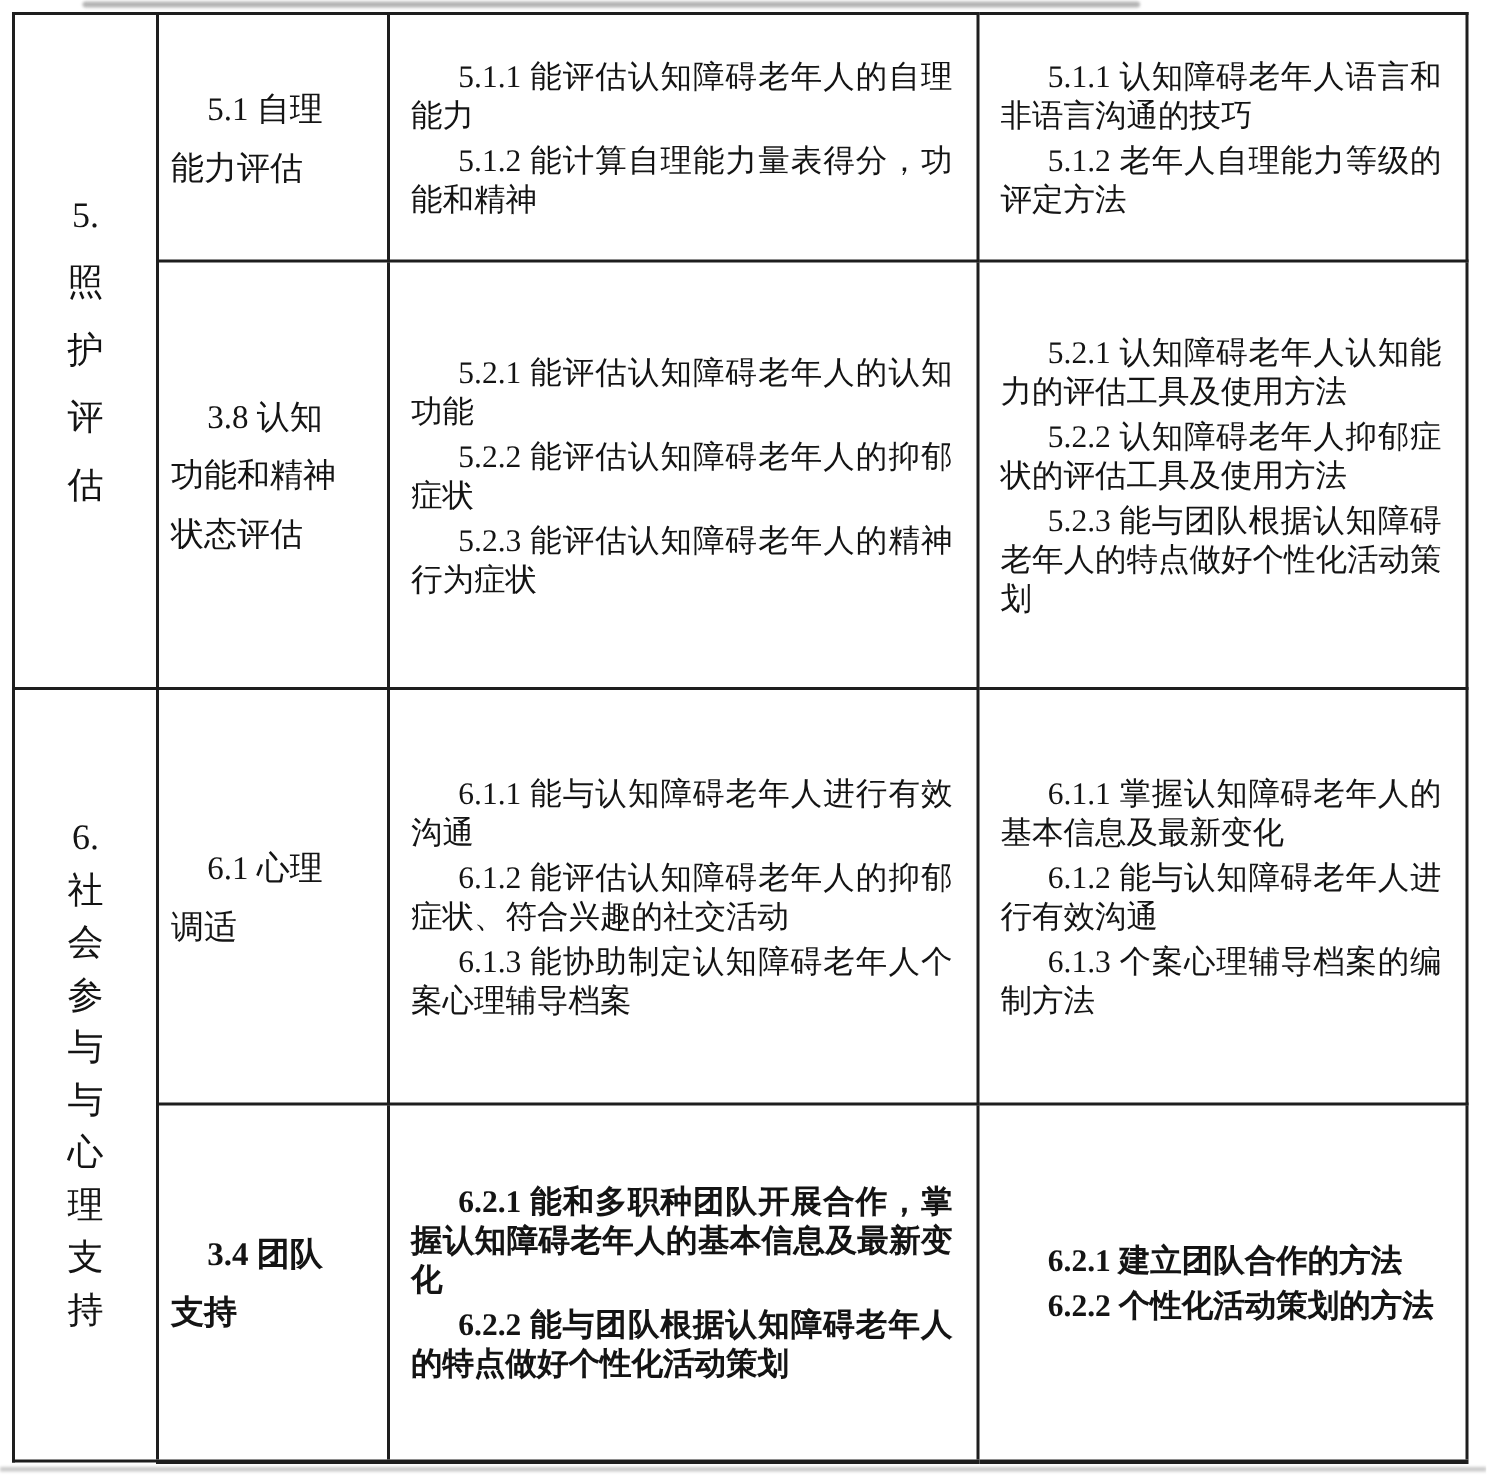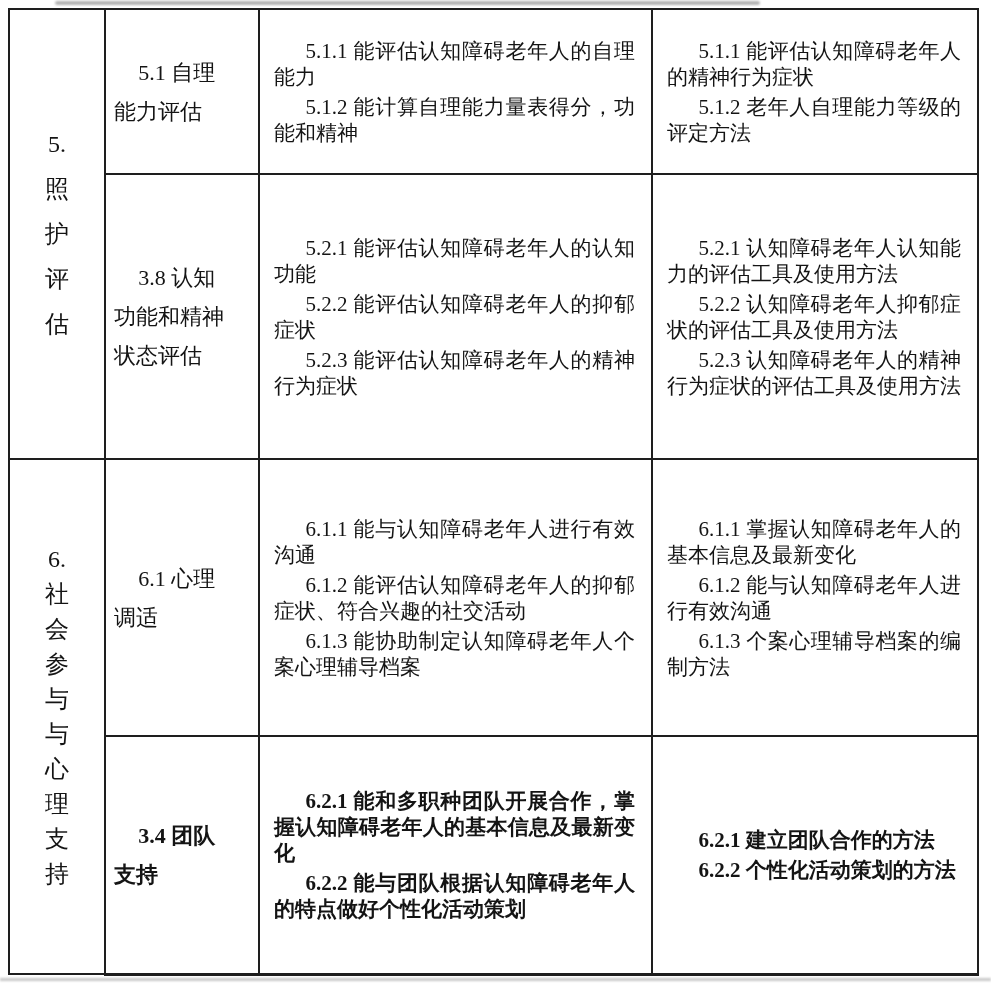--- a/index.html
+++ b/index.html
@@ -100,38 +100,38 @@
 护
 评
 估</td>
       <td class="sub-cell">5.1 自理
 能力评估</td>
       <td class="para-cell">
         <p>5.1.1 能评估认知障碍老年人的自理能力</p>
         <p>5.1.2 能计算自理能力量表得分，功能和精神</p>
       </td>
       <td class="para-cell">
-        <p>5.1.1 能评估认知障碍老年人的精神行为症状</p>
+        <p>5.1.1 认知障碍老年人语言和非语言沟通的技巧</p>
         <p>5.1.2 老年人自理能力等级的评定方法</p>
       </td>
     </tr>
 
     <tr class="r2">
       <td class="sub-cell">3.8 认知
 功能和精神
 状态评估</td>
       <td class="para-cell">
         <p>5.2.1 能评估认知障碍老年人的认知功能</p>
         <p>5.2.2 能评估认知障碍老年人的抑郁症状</p>
         <p>5.2.3 能评估认知障碍老年人的精神行为症状</p>
       </td>
       <td class="para-cell">
         <p>5.2.1 认知障碍老年人认知能力的评估工具及使用方法</p>
         <p>5.2.2 认知障碍老年人抑郁症状的评估工具及使用方法</p>
-        <p>5.2.3 认知障碍老年人的精神行为症状的评估工具及使用方法</p>
+        <p>5.2.3 能与团队根据认知障碍老年人的特点做好个性化活动策划</p>
       </td>
     </tr>
 
     <tr class="r3">
       <td rowspan="2" class="section-title tight">6.
 社
 会
 参
 与
 与

